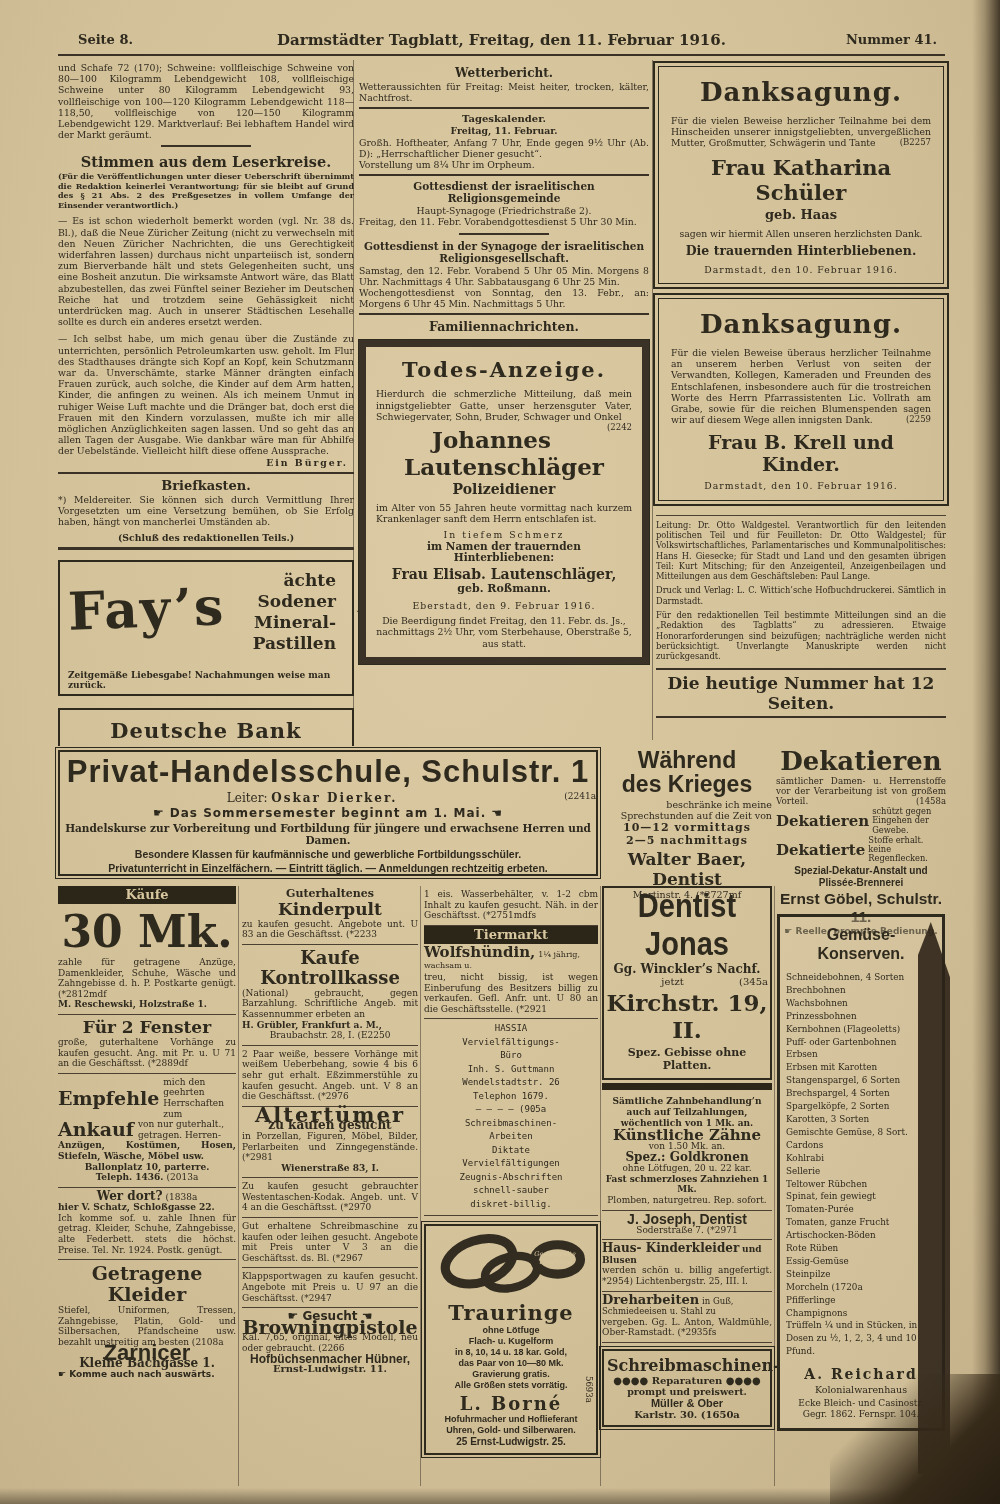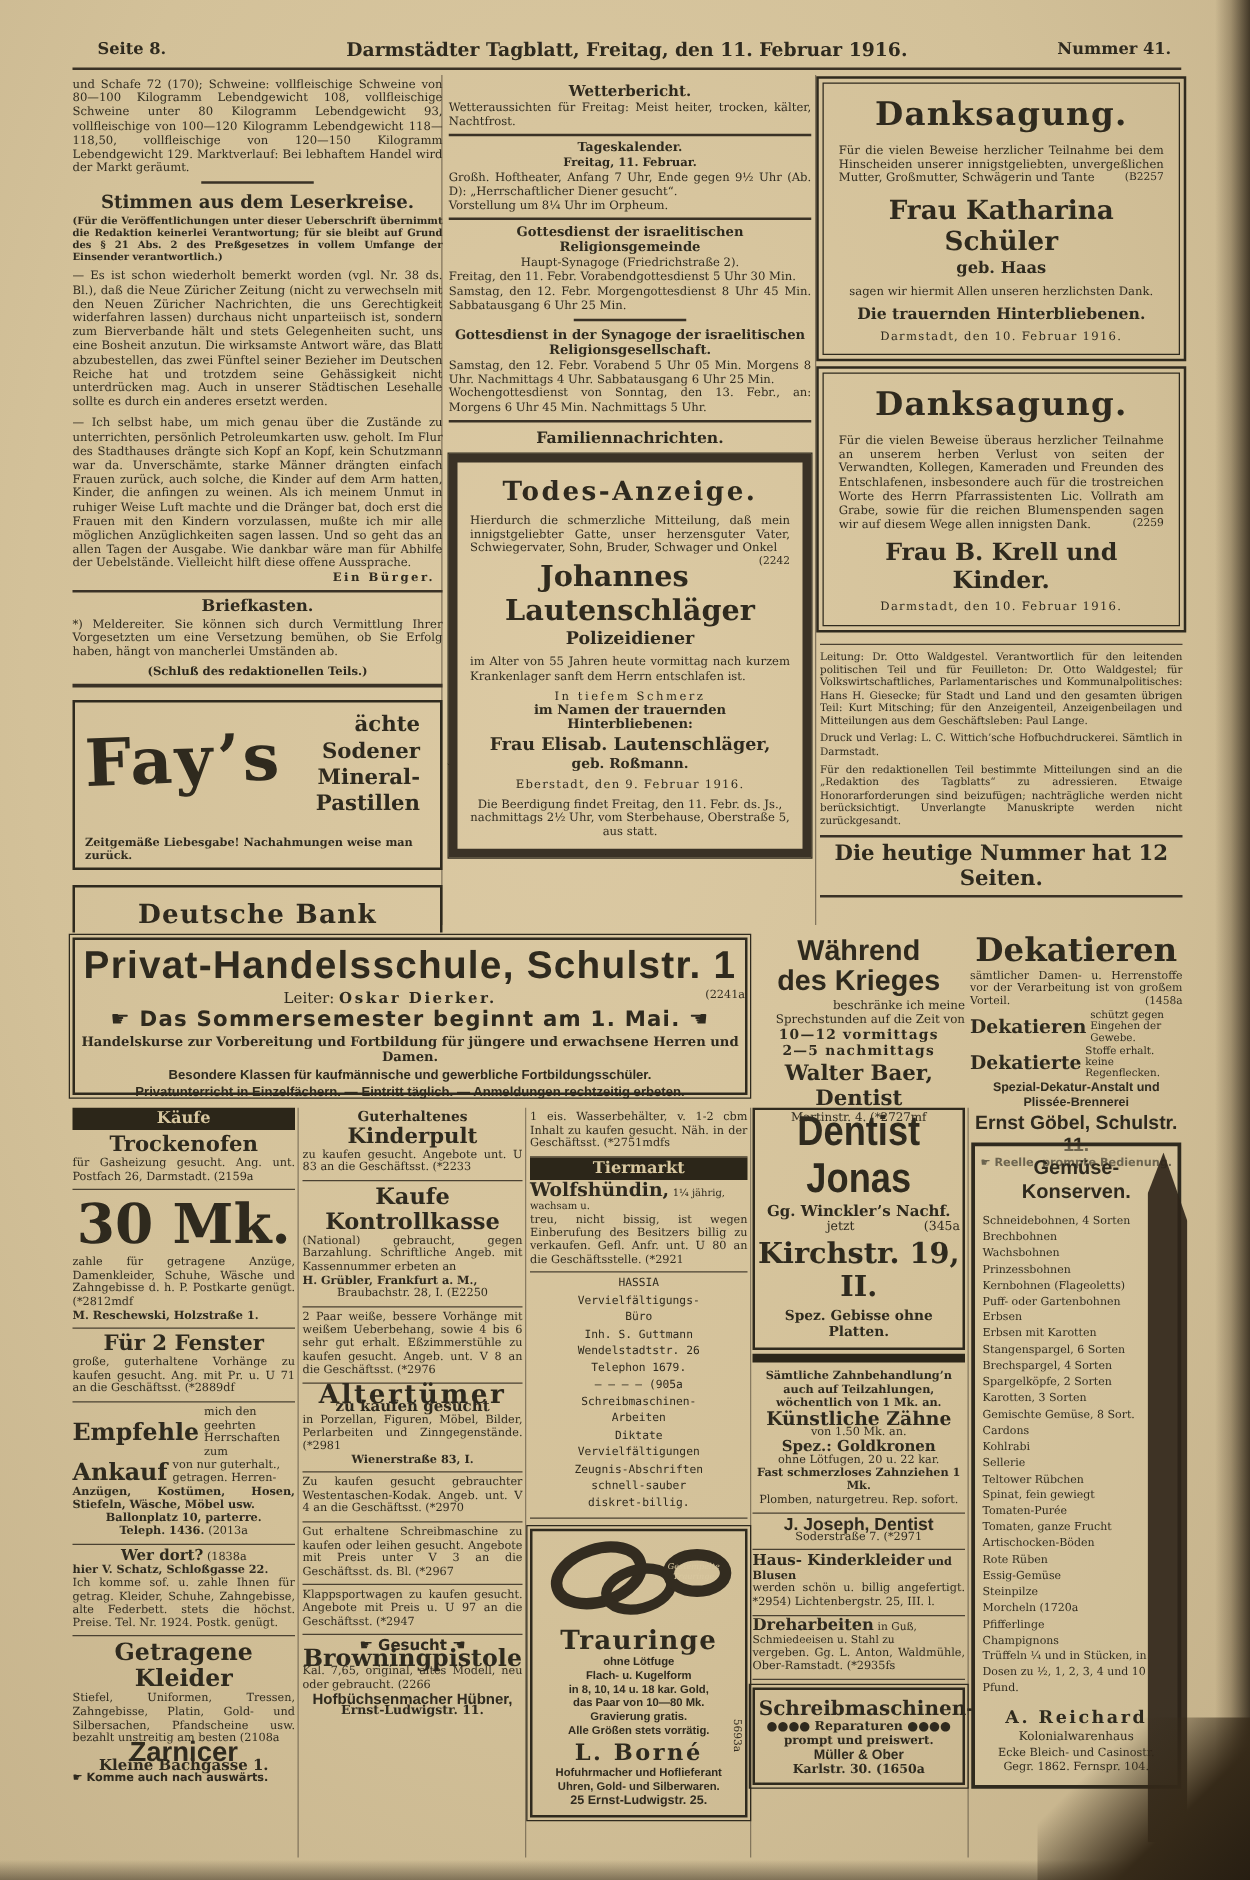--- a/index.html
+++ b/index.html
@@ -50,21 +50,21 @@
 .dank .t{font-size:26px;font-weight:bold;letter-spacing:1px;margin-bottom:8px;}
 .dank .name{font-size:21px;font-weight:bold;margin:6px 0 2px;}
 .imprint{font-size:8.3px;line-height:10.3px;text-align:justify;margin-top:4px;}
 .tagfoot{font-size:17px;font-weight:bold;text-align:center;border-top:2px solid #3a3226;border-bottom:2px solid #3a3226;padding:3px 0;margin-top:6px;}
 
 .banner{position:absolute;top:748px;left:0;width:1000px;height:136px;}
 .schule{position:absolute;left:58px;top:2px;width:540px;height:126px;border:2px solid #2f2a1e;outline:1px solid #2f2a1e;outline-offset:2px;text-align:center;padding-top:2px;}
 .schule .t{font-size:31px;font-weight:bold;font-family:"Liberation Sans",sans-serif;letter-spacing:1px;}
 .schule .leiter{font-size:12px;margin-top:1px;}
 .schule .leiter .nm{font-weight:bold;letter-spacing:2px;}
-.schule .sem{font-size:17px;font-weight:bold;letter-spacing:1px;margin-top:1px;}
+.schule .sem{font-size:12px;font-weight:bold;letter-spacing:1px;margin-top:1px;}
 .schule .l1{font-size:10.5px;font-weight:bold;margin-top:2px;}
 .schule .l2,.schule .l3{font-size:10.5px;font-weight:bold;font-family:"Liberation Sans",sans-serif;margin-top:2px;}
 .baer{position:absolute;left:602px;top:0;width:170px;text-align:center;}
 .baer .t{font-size:23px;font-weight:bold;font-family:"Liberation Sans",sans-serif;line-height:24px;}
 .baer .bd{font-size:9.5px;line-height:11px;margin-top:3px;text-align:right;}
 .baer .tm{font-size:11px;font-weight:bold;letter-spacing:1px;}
 .baer .nm{font-size:17px;font-weight:bold;margin-top:2px;}
 .dek{position:absolute;left:776px;top:0;width:170px;text-align:center;}
 .dek .t{font-size:26px;font-weight:bold;line-height:26px;}
 .dek .bd{font-size:8.8px;line-height:10px;text-align:justify;margin-top:2px;}
@@ -180,21 +180,20 @@
       <p class="body-t just">Wetteraussichten für Freitag: Meist heiter, trocken, kälter, Nachtfrost.</p>
       <div class="rule"></div>
       <h3 class="subhead">Tageskalender.</h3>
       <p class="body-t ctr b">Freitag, 11. Februar.</p>
       <p class="body-t just">Großh. Hoftheater, Anfang 7 Uhr, Ende gegen 9½ Uhr (Ab. D): „Herrschaftlicher Diener gesucht“.</p>
       <p class="body-t">Vorstellung um 8¼ Uhr im Orpheum.</p>
       <div class="rule"></div>
       <h4 class="subhead" style="font-size:10.5px">Gottesdienst der israelitischen Religionsgemeinde</h4>
       <p class="body-t ctr">Haupt-Synagoge (Friedrichstraße 2).</p>
       <p class="body-t just">Freitag, den 11. Febr. Vorabendgottesdienst 5 Uhr 30 Min.</p>
-      <p class="body-t just">Samstag, den 12. Febr. Morgengottesdienst 8 Uhr 45 Min. Sabbatausgang 6 Uhr 25 Min.</p>
       <div class="rule-short"></div>
       <h4 class="subhead" style="font-size:10.5px">Gottesdienst in der Synagoge der israelitischen Religionsgesellschaft.</h4>
       <p class="body-t just">Samstag, den 12. Febr. Vorabend 5 Uhr 05 Min. Morgens 8 Uhr. Nachmittags 4 Uhr. Sabbatausgang 6 Uhr 25 Min.</p>
       <p class="body-t just">Wochengottesdienst von Sonntag, den 13. Febr., an: Morgens 6 Uhr 45 Min. Nachmittags 5 Uhr.</p>
       <div class="rule"></div>
       <h3 class="subhead" style="font-size:12.5px">Familiennachrichten.</h3>
 
       <div class="todes">
         <div class="t">Todes-Anzeige.</div>
         <p class="body-t just"><span>Hierdurch die schmerzliche Mitteilung, daß mein innigstgeliebter Gatte, unser herzensguter Vater, Schwiegervater, Sohn, Bruder, Schwager und Onkel</span> <span class="ref">(2242</span></p>
@@ -282,24 +281,20 @@
   </div>
 
   <div class="cls">
     <div class="csep" style="left:238px"></div>
     <div class="csep" style="left:420px"></div>
     <div class="csep" style="left:600px"></div>
     <div class="csep" style="left:774px"></div>
 
     <div class="ca">
       <div class="revhead">Käufe</div>
-      <div class="ad">
-        <div class="h1">Trockenofen</div>
-        <div class="just">für Gasheizung gesucht. Ang. unt. Postfach 26, Darmstadt.  (2159a</div>
-      </div>
       <div class="ad">
         <div class="big30">30 Mk.</div>
         <div class="just">zahle für getragene Anzüge, Damenkleider, Schuhe, Wäsche und Zahngebisse d. h. P. Postkarte genügt.  (*2812mdf</div>
         <div class="b">M. Reschewski, Holzstraße 1.</div>
       </div>
       <div class="ad">
         <div class="h1">Für 2 Fenster</div>
         <div class="just">große, guterhaltene Vorhänge zu kaufen gesucht. Ang. mit Pr. u. U 71 an die Geschäftsst.  (*2889df</div>
       </div>
       <div class="ad">

